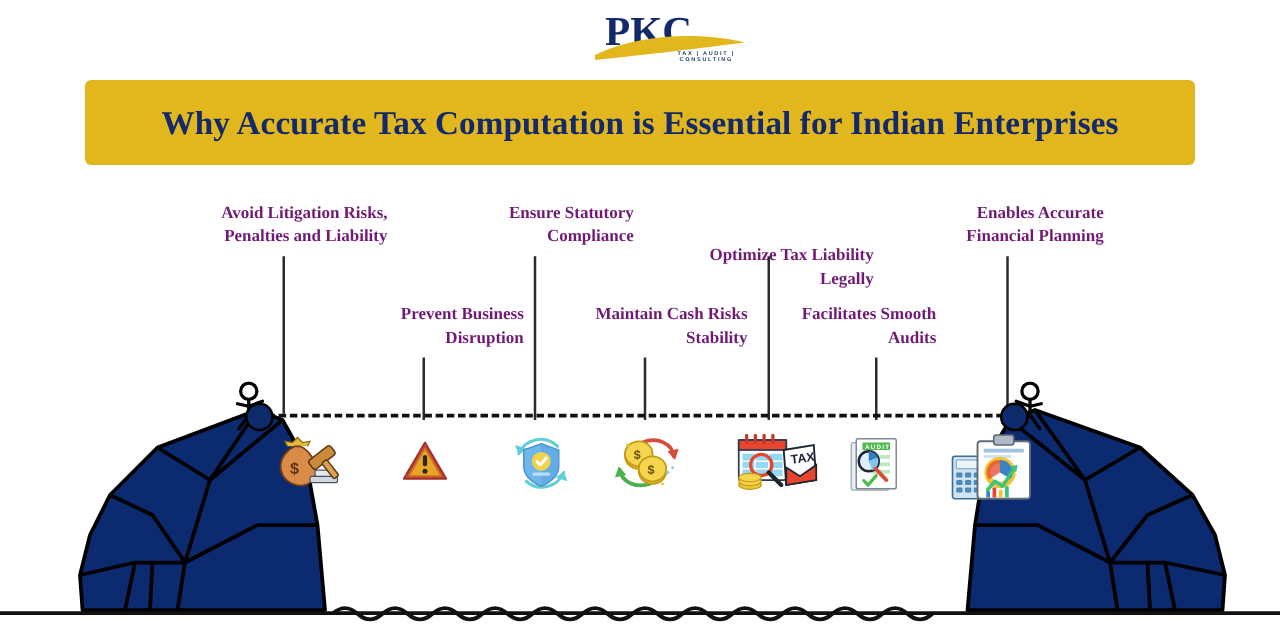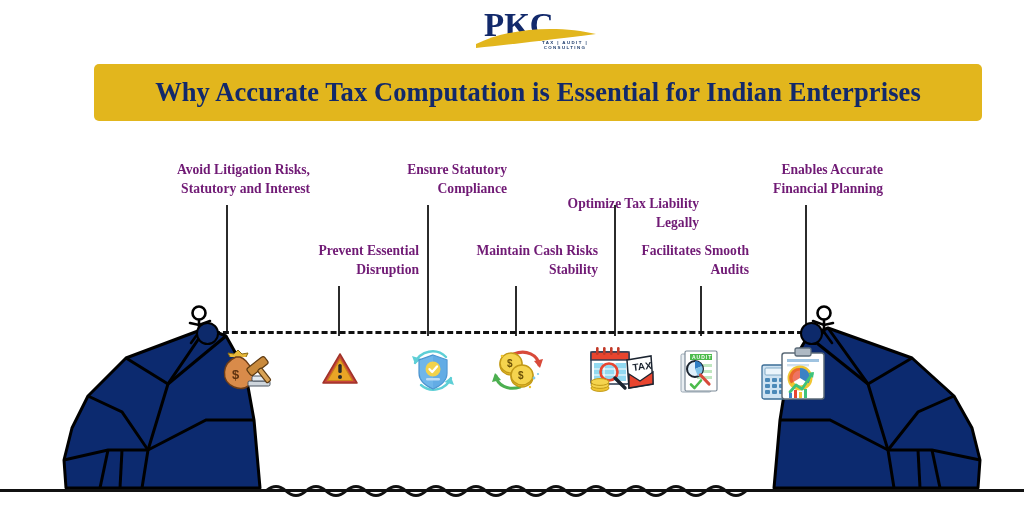--- a/index.html
+++ b/index.html
@@ -12,23 +12,23 @@
   
   .logo{position:absolute;left:468px;top:4px;width:140px;height:48px;}
   .logo-tag{
     position:absolute;left:520px;top:40px;width:90px;text-align:center;
     font-family:"Liberation Sans", sans-serif;
     font-size:4.4px;letter-spacing:1.4px;color:#1b3a6b;font-weight:700;
   }
 
   
   .banner{
-    position:absolute;left:68px;top:64px;width:888px;height:57px;
+    position:absolute;left:68px;top:64px;width:888px;height:68px;
     background:#e2b61d;border-radius:5px;
-    display:flex;align-items:center;justify-content:center;margin-left:26px;
+    display:flex;align-items:center;justify-content:center;
   }
   .banner-text{
     font-family:"Liberation Serif", serif;
     font-size:26.5px;font-weight:700;color:#12296b;letter-spacing:.1px;white-space:nowrap;
   }
 
   
   .label{
     position:absolute;text-align:right;color:#701a75;
     font-family:"Liberation Serif", serif;
@@ -66,37 +66,37 @@
     </svg>
   </div>
   <div class="logo-tag">TAX | AUDIT | CONSULTING</div>
 
   <div class="banner">
     <div class="banner-text">Why Accurate Tax Computation is Essential for Indian Enterprises</div>
   </div>
 
   <div class="label" style="left:130px;top:160px;width:180px;">
     <span>Avoid Litigation Risks,</span>
-    <span class="l2">Statutory and Interest</span>
+    <span class="l2">Penalties and Liability</span>
   </div>
   <div class="label" style="left:347px;top:160px;width:160px;">
     <span>Ensure Statutory</span>
     <span class="l2">Compliance</span>
   </div>
   <div class="label" style="left:529px;top:160px;width:170px;margin-top:34px;">
     <span>Optimize Tax Liability</span>
     <span class="l2">Legally</span>
   </div>
   <div class="label" style="left:723px;top:160px;width:160px;">
     <span>Enables Accurate</span>
     <span class="l2">Financial Planning</span>
   </div>
 
   <div class="label" style="left:259px;top:241px;width:160px;">
-    <span>Prevent Essential</span>
+    <span>Prevent Business</span>
     <span class="l2">Disruption</span>
   </div>
   <div class="label" style="left:433px;top:241px;width:165px;">
     <span>Maintain Cash Risks</span>
     <span class="l2">Stability</span>
   </div>
   <div class="label" style="left:589px;top:241px;width:160px;">
     <span>Facilitates Smooth</span>
     <span class="l2">Audits</span>
   </div>

